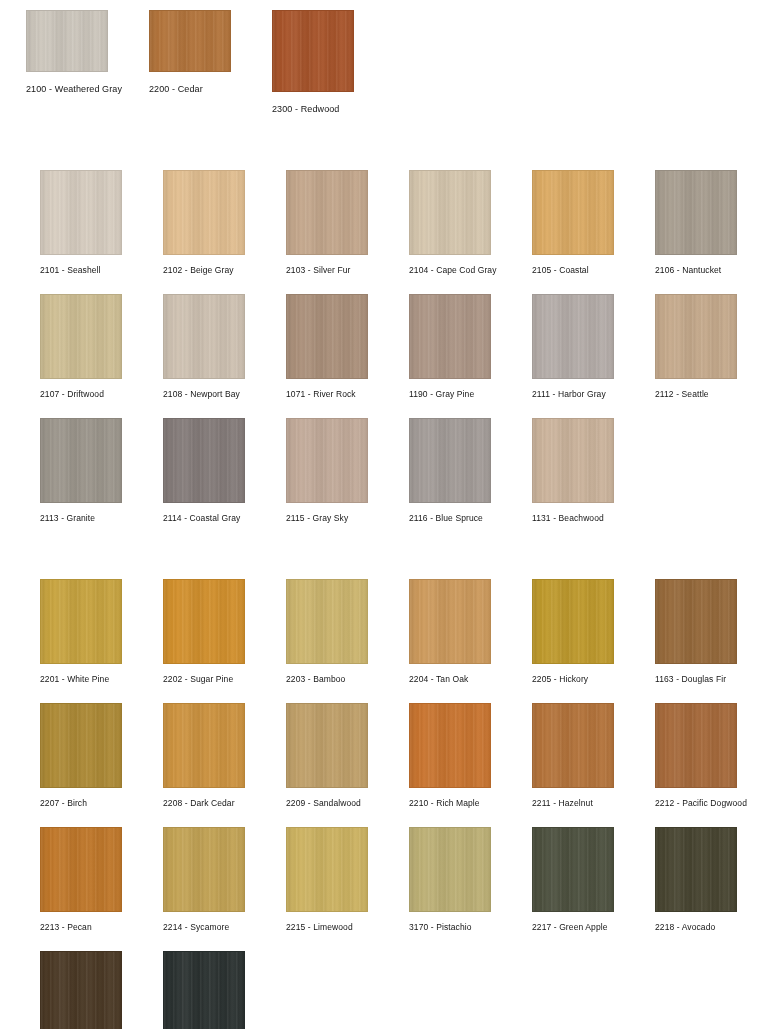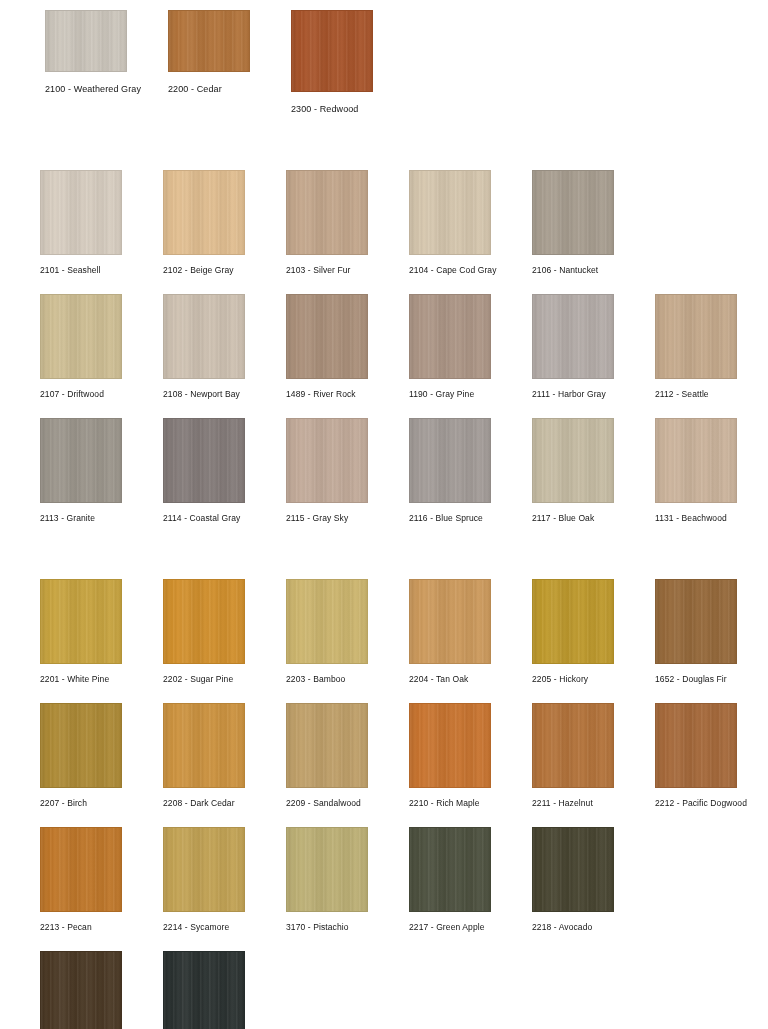--- a/index.html
+++ b/index.html
@@ -23,21 +23,21 @@
   }
 
   .swatch-row {
     display: flex;
     width: 768px;
     box-sizing: border-box;
   }
 
   
   .row-hero {
-    padding-left: 45px;
+    padding-left: 26px;
     padding-top: 10px;
   }
   .row-hero .swatch-cell {
     width: 123px;
     margin-right: 0;
   }
 
   .row-grid {
     margin-left: 40px;
   }
@@ -159,37 +159,41 @@
       </div>
       <div class="swatch-cell">
         <div class="chip" style="background-color: rgb(196, 167, 140);"></div>
         <div class="chip-label">2103 - Silver Fur</div>
       </div>
       <div class="swatch-cell">
         <div class="chip" style="background-color: rgb(214, 199, 174);"></div>
         <div class="chip-label">2104 - Cape Cod Gray</div>
       </div>
       <div class="swatch-cell">
+        <div class="chip" style="background-color: rgb(220, 171, 100);"></div>
+        <div class="chip-label">2105 - Coastal</div>
+      </div>
+      <div class="swatch-cell">
         <div class="chip" style="background-color: rgb(168, 158, 144);"></div>
         <div class="chip-label">2106 - Nantucket</div>
       </div>
     </div>
     <div class="row-gap-md"></div>
     <div class="swatch-row row-grid">
       <div class="swatch-cell">
         <div class="chip" style="background-color: rgb(207, 191, 148);"></div>
         <div class="chip-label">2107 - Driftwood</div>
       </div>
       <div class="swatch-cell">
         <div class="chip" style="background-color: rgb(207, 194, 178);"></div>
         <div class="chip-label">2108 - Newport Bay</div>
       </div>
       <div class="swatch-cell">
         <div class="chip" style="background-color: rgb(171, 144, 122);"></div>
-        <div class="chip-label">1489 - River Rock</div>
+        <div class="chip-label">1071 - River Rock</div>
       </div>
       <div class="swatch-cell">
         <div class="chip" style="background-color: rgb(173, 150, 134);"></div>
         <div class="chip-label">1190 - Gray Pine</div>
       </div>
       <div class="swatch-cell">
         <div class="chip" style="background-color: rgb(181, 173, 169);"></div>
         <div class="chip-label">2111 - Harbor Gray</div>
       </div>
       <div class="swatch-cell">
@@ -209,24 +213,20 @@
       </div>
       <div class="swatch-cell">
         <div class="chip" style="background-color: rgb(195, 171, 154);"></div>
         <div class="chip-label">2115 - Gray Sky</div>
       </div>
       <div class="swatch-cell">
         <div class="chip" style="background-color: rgb(163, 156, 152);"></div>
         <div class="chip-label">2116 - Blue Spruce</div>
       </div>
       <div class="swatch-cell">
-        <div class="chip" style="background-color: rgb(199, 189, 164);"></div>
-        <div class="chip-label">2117 - Blue Oak</div>
-      </div>
-      <div class="swatch-cell">
         <div class="chip" style="background-color: rgb(204, 180, 156);"></div>
         <div class="chip-label">1131 - Beachwood</div>
       </div>
     </div>
     <div class="row-gap-lg"></div>
     <div class="swatch-row row-grid">
       <div class="swatch-cell">
         <div class="chip" style="background-color: rgb(200, 164, 63);"></div>
         <div class="chip-label">2201 - White Pine</div>
       </div>
@@ -241,21 +241,21 @@
       <div class="swatch-cell">
         <div class="chip" style="background-color: rgb(205, 154, 92);"></div>
         <div class="chip-label">2204 - Tan Oak</div>
       </div>
       <div class="swatch-cell">
         <div class="chip" style="background-color: rgb(191, 154, 44);"></div>
         <div class="chip-label">2205 - Hickory</div>
       </div>
       <div class="swatch-cell">
         <div class="chip" style="background-color: rgb(150, 105, 58);"></div>
-        <div class="chip-label">1652 - Douglas Fir</div>
+        <div class="chip-label">1163 - Douglas Fir</div>
       </div>
     </div>
     <div class="row-gap-md"></div>
     <div class="swatch-row row-grid">
       <div class="swatch-cell">
         <div class="chip" style="background-color: rgb(173, 138, 53);"></div>
         <div class="chip-label">2207 - Birch</div>
       </div>
       <div class="swatch-cell">
         <div class="chip" style="background-color: rgb(205, 147, 63);"></div>
@@ -282,20 +282,24 @@
     <div class="swatch-row row-grid">
       <div class="swatch-cell">
         <div class="chip" style="background-color: rgb(192, 119, 41);"></div>
         <div class="chip-label">2213 - Pecan</div>
       </div>
       <div class="swatch-cell">
         <div class="chip" style="background-color: rgb(195, 163, 84);"></div>
         <div class="chip-label">2214 - Sycamore</div>
       </div>
       <div class="swatch-cell">
+        <div class="chip" style="background-color: rgb(205, 179, 97);"></div>
+        <div class="chip-label">2215 - Limewood</div>
+      </div>
+      <div class="swatch-cell">
         <div class="chip" style="background-color: rgb(189, 176, 117);"></div>
         <div class="chip-label">3170 - Pistachio</div>
       </div>
       <div class="swatch-cell">
         <div class="chip" style="background-color: rgb(76, 80, 62);"></div>
         <div class="chip-label">2217 - Green Apple</div>
       </div>
       <div class="swatch-cell">
         <div class="chip" style="background-color: rgb(71, 68, 48);"></div>
         <div class="chip-label">2218 - Avocado</div>

